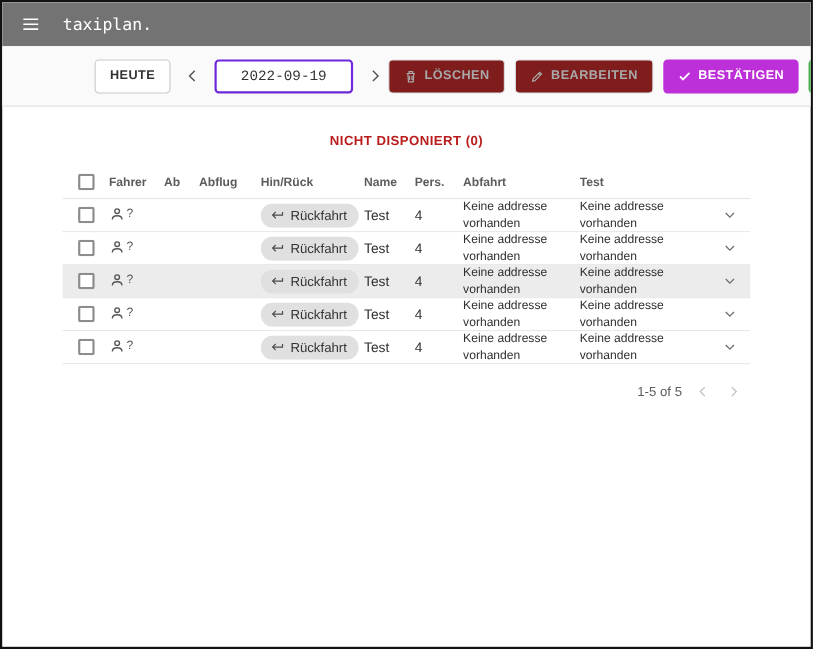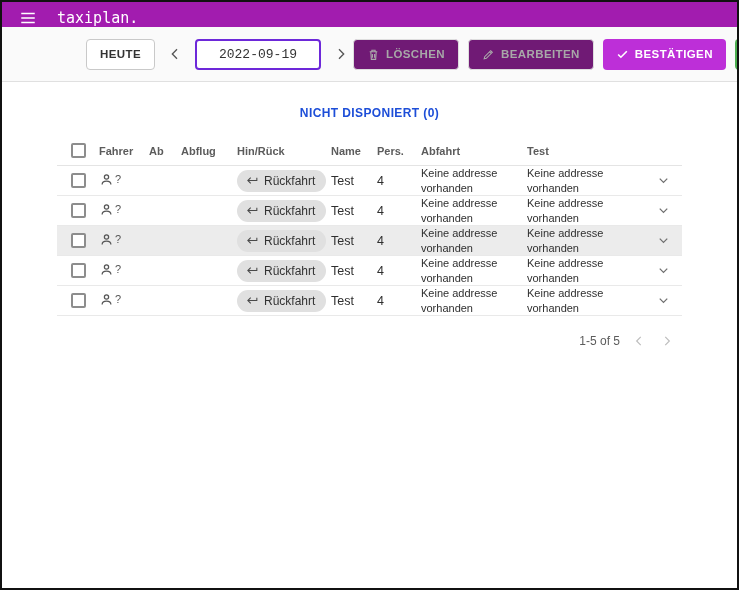--- a/index.html
+++ b/index.html
@@ -10,24 +10,24 @@
   .screen {
     width: 739px;
     height: 590px;
     border: 2px solid #111;
     background: #fff;
     overflow: hidden;
   }
 
   
   .appbar {
-    height: 25px;
-    background: #a21caf;
+    height: 40px;
+    background: #737373;
     display: flex;
-    align-items: flex-end;
+    align-items: center;
     padding: 0 17px;
     gap: 20px;
   }
   .menu-btn {
     background: none; border: none; cursor: pointer;
     color: #fff; font-size: 16px; line-height: 1;
     display: flex; align-items: center;
   }
   .app-title {
     font-family: "DejaVu Sans Mono", monospace;
@@ -57,21 +57,21 @@
     font-weight: 700;
     letter-spacing: .4px;
     padding: 0 13px;
     display: inline-flex;
     align-items: center;
     gap: 6px;
     cursor: pointer;
     white-space: nowrap;
   }
   .btn-outline { background: #fff; border: 1px solid #c9c9c9; color: #333; }
-  .btn-disabled { background: #701a75; border: 1px solid #dedede; color: #a8a8a8; cursor: default; }
+  .btn-disabled { background: #7f1d1d; border: 1px solid #dedede; color: #a8a8a8; cursor: default; }
   .btn-disabled svg { stroke: #ababab; fill: none; }
   .btn-confirm { background: #bd2fd8; border: none; color: #fff; }
   .btn-new { background: #4caf50; border: none; color: #fff; }
   .btn svg { flex: 0 0 auto; }
 
   .nav-chevron {
     background: none; border: none; cursor: pointer;
     display: flex; align-items: center; padding: 4px;
   }
   .nav-chevron svg { stroke: #555; fill: none; }
@@ -92,21 +92,21 @@
     display: flex;
     margin: 11px 55px 0 55px;
   }
   .tab {
     flex: 1;
     text-align: center;
     padding: 13px 0 12px;
     font-size: 12px;
     font-weight: 700;
     letter-spacing: .4px;
-    color: #1d4ed8;
+    color: #b91c1c;
     border-bottom: 2px solid transparent;
     cursor: pointer;
   }
   .tab.active { color: #5046e5; border-bottom-color: #5046e5; }
 
   
   .table { margin: 2px 55px 0 55px; }
   .grid-row {
     display: grid;
     grid-template-columns: 42px 50px 32px 56px 94px 46px 44px 106px 1fr 38px;

